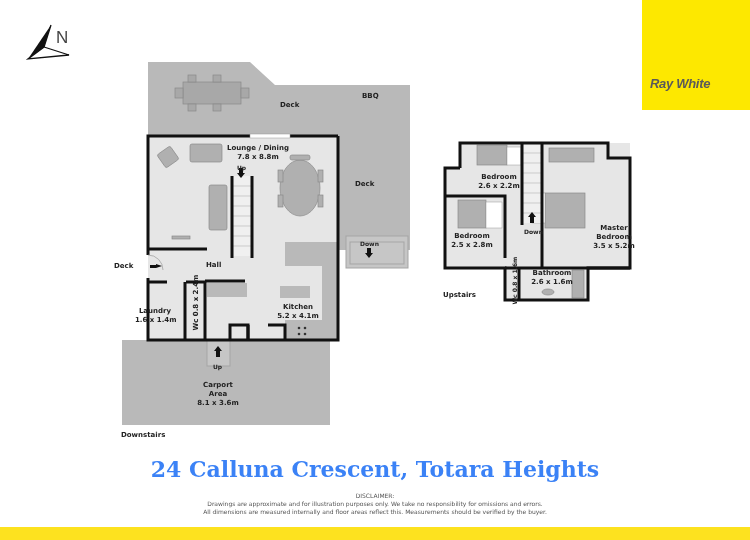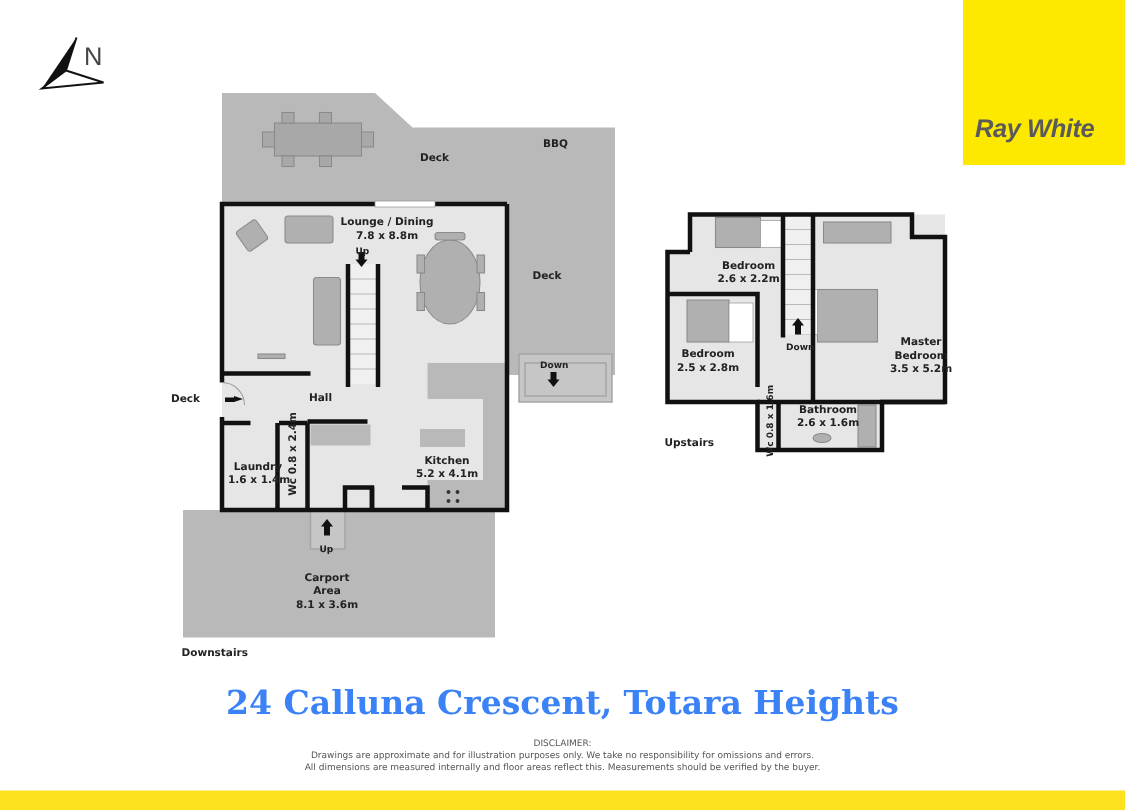--- a/index.html
+++ b/index.html
@@ -1,20 +1,20 @@
 <!DOCTYPE html>
 <html><head>
 <meta charset="utf-8">
 <style>
   html,body{margin:0;padding:0;background:#fff;}
   body{width:750px;height:540px;position:relative;overflow:hidden;font-family:"DejaVu Sans","Liberation Sans",sans-serif;color:#222;}
   .abs{position:absolute;}
   .lbl{position:absolute;font-size:7px;font-weight:bold;text-align:center;line-height:9px;color:#222;white-space:nowrap;}
   .brand{position:absolute;left:642px;top:0;width:108px;height:110px;background:#fde800;}
-  .brand-text{position:absolute;left:650px;top:76px;font-family:"Liberation Sans",sans-serif;font-weight:bold;font-style:italic;font-size:17px;color:#5a5a5a;letter-spacing:-0.3px;}
+  .brand-text{position:absolute;left:650px;top:76px;font-family:"Liberation Sans",sans-serif;font-weight:bold;font-style:italic;font-size:13px;color:#5a5a5a;letter-spacing:-0.3px;}
   .title{position:absolute;left:0;width:750px;top:456px;text-align:center;font-family:"DejaVu Serif","Liberation Serif",serif;font-weight:bold;font-size:22px;color:#3b82f6;}
   .disc-h{position:absolute;left:0;width:750px;top:492px;text-align:center;font-size:6px;color:#555;}
   .disc{position:absolute;left:0;width:750px;text-align:center;font-size:6px;color:#555;}
   .footer-bar{position:absolute;left:0;top:527px;width:750px;height:13px;background:#fde21f;}
   .compass-n{position:absolute;left:56px;top:28px;font-size:17px;color:#444;font-family:"Liberation Sans",sans-serif;}
 </style>
 </head>
 <body>
 
 <div>
@@ -161,21 +161,21 @@
 <span class="lbl" style="left:362px;top:92px">BBQ</span>
 <span class="lbl" style="left:355px;top:180px">Deck</span>
 <span class="lbl" style="left:360px;top:239px;font-size:6px">Down</span>
 <div class="lbl" style="left:218px;top:144px;width:80px">
   <div>Lounge / Dining</div>
   <div>7.8 x 8.8m</div>
 </div>
 <span class="lbl" style="left:237px;top:163px;font-size:6px">Up</span>
 <span class="lbl" style="left:114px;top:262px">Deck</span>
 <span class="lbl" style="left:206px;top:261px">Hall</span>
-<div class="lbl" style="left:152px;top:307px;width:40px">
+<div class="lbl" style="left:135px;top:307px;width:40px">
   <div>Laundry</div>
   <div>1.6 x 1.4m</div>
 </div>
 <div class="lbl" style="left:172px;top:302px;width:48px;transform:rotate(-90deg)">
   <span>Wc</span>
   <span>0.8 x 2.4m</span>
 </div>
 <div class="lbl" style="left:270px;top:303px;width:56px">
   <div>Kitchen</div>
   <div>5.2 x 4.1m</div>

